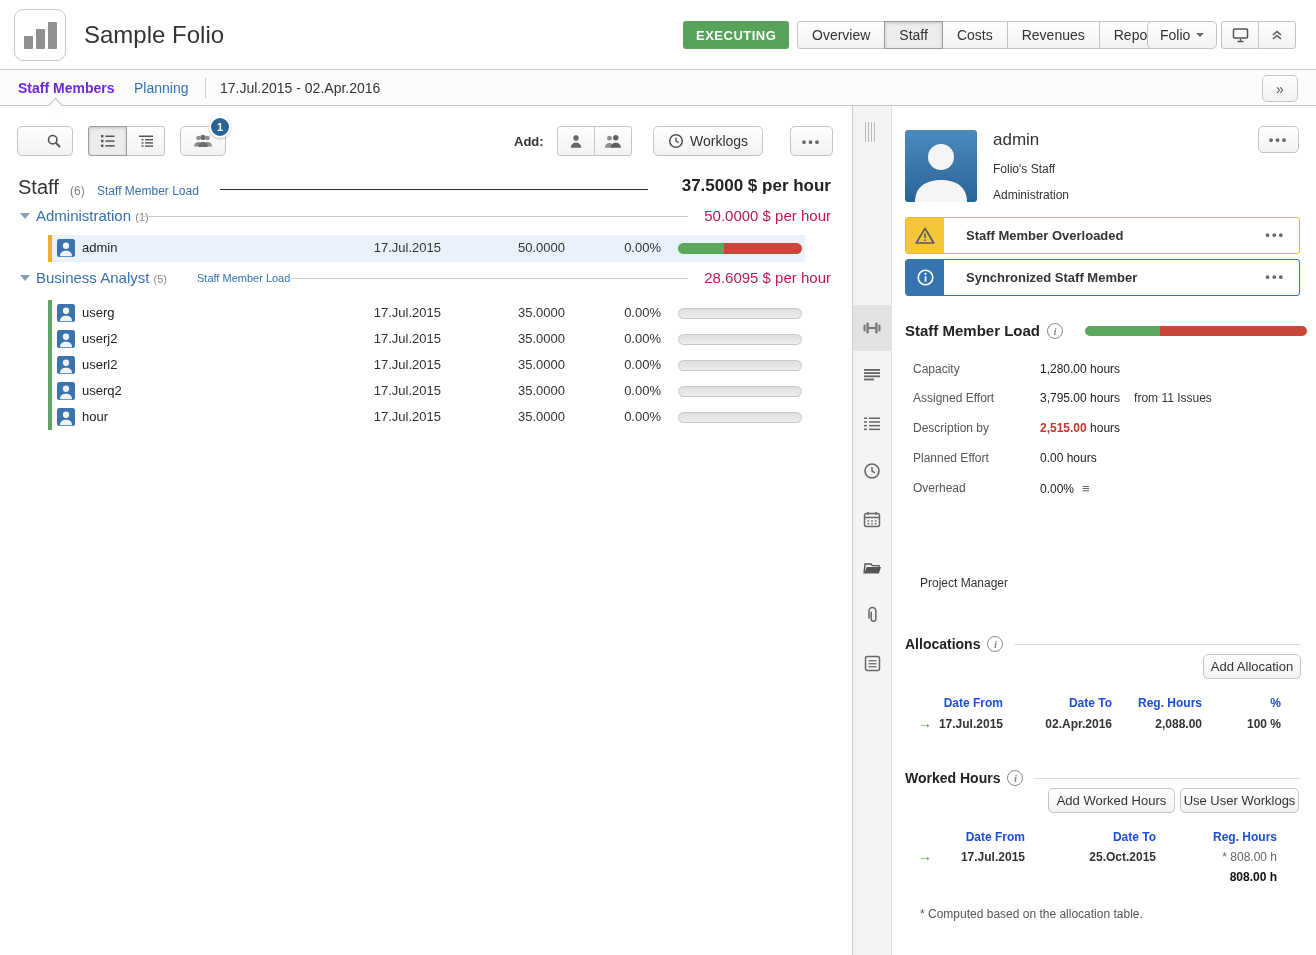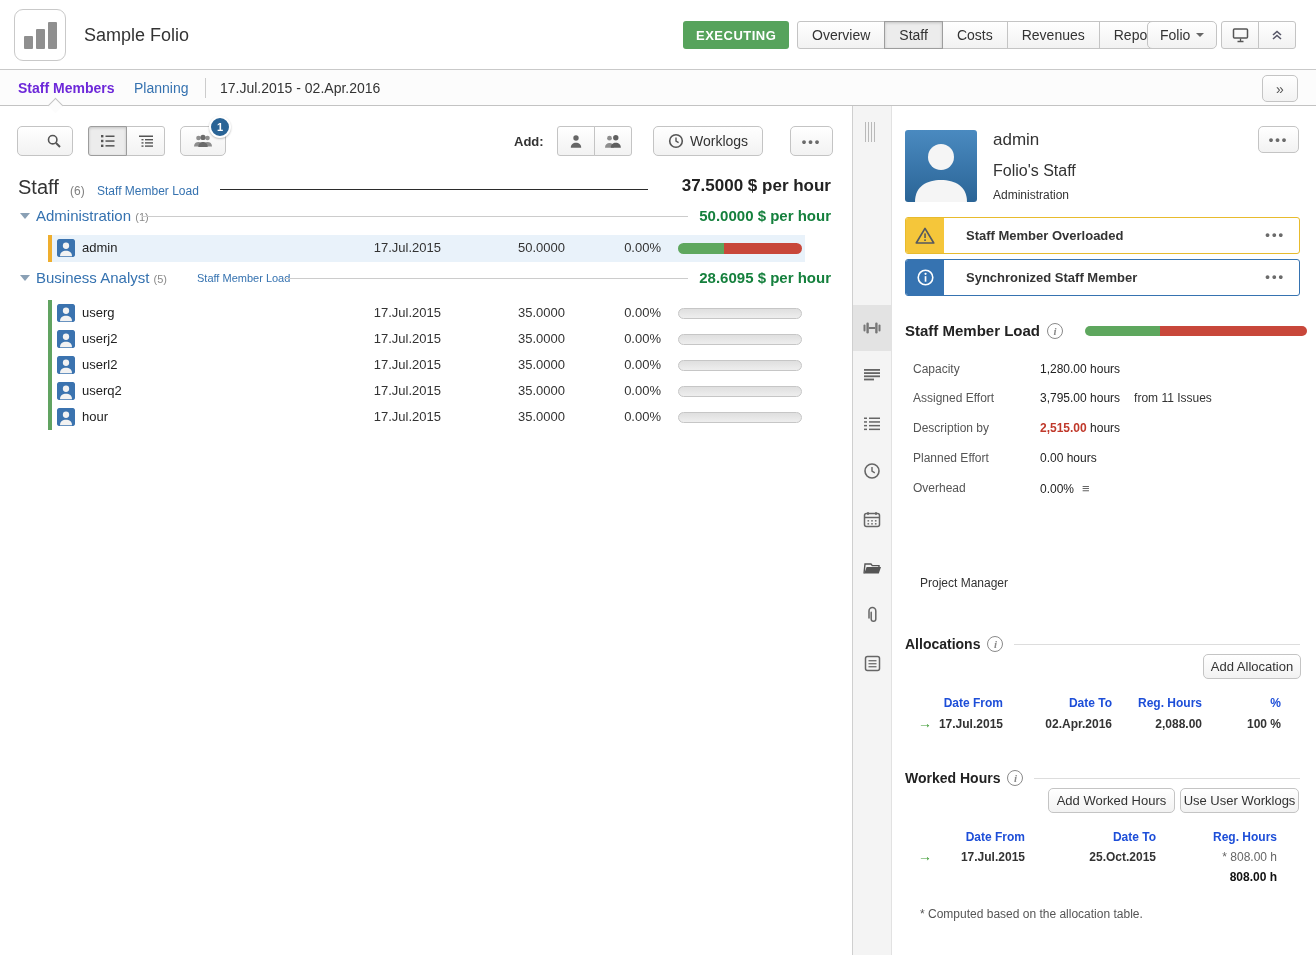--- a/index.html
+++ b/index.html
@@ -19,21 +19,21 @@
   .seg .btn { border-radius:0; margin-left:-1px; }
   .seg .btn:first-child { border-radius:3px 0 0 3px; margin-left:0; }
   .seg .btn:last-child { border-radius:0 3px 3px 0; }
   .btn.active { background:#ececec; border-color:#9d9d9d; box-shadow:inset 0 1px 3px rgba(0,0,0,.18); position:relative; z-index:2; }
   .caret-down { width:0; height:0; border-left:4px solid transparent; border-right:4px solid transparent; border-top:4px solid #666; display:inline-block; }
 
   
   #header { position:absolute; left:0; top:0; width:1316px; height:70px; background:#fff; border-bottom:1px solid #c9c9c9; }
   #logo { position:absolute; left:14px; top:9px; width:52px; height:52px; border:1px solid #c9c9c9; border-radius:9px; display:flex; align-items:flex-end; justify-content:center; gap:3px; padding-bottom:11px; background:#fff; }
   #logo .bar { width:9px; background:#8f8f8f; border-radius:1px; }
-  #app-title { position:absolute; left:84px; top:0; height:70px; display:flex; align-items:center; font-size:18px; color:#333; }
+  #app-title { position:absolute; left:84px; top:0; height:70px; display:flex; align-items:center; font-size:24px; color:#333; }
   #status-badge { position:absolute; left:683px; top:21px; height:28px; padding:0 13px; background:#57a35c; color:#fff; font-weight:bold; font-size:13px; letter-spacing:.5px; border-radius:3px; display:flex; align-items:center; }
   #nav-tabs { position:absolute; left:797px; top:21px; height:28px; }
   #nav-tabs .btn { height:28px; padding:0 14px; font-size:14px; }
   #folio-btn { position:absolute; left:1147px; top:21px; height:28px; padding:0 12px; font-size:14px; }
   #hdr-iconbtns { position:absolute; left:1221px; top:21px; height:28px; }
   #hdr-iconbtns .btn { width:38px; height:28px; }
 
   
   #subheader { position:absolute; left:0; top:70px; width:1316px; height:36px; background:#fcfcfc; border-bottom:1px solid #c3c3c3; }
   #sm-tab { position:absolute; left:18px; top:0; height:36px; display:flex; align-items:center; font-size:14px; font-weight:bold; color:#6d28d9; }
@@ -62,21 +62,21 @@
   #staff-count { position:absolute; left:52px; top:8px; font-size:12px; color:#808080; }
   #staff-load-link { position:absolute; left:79px; top:8px; font-size:12px; color:#3572b0; cursor:pointer; }
   #staff-rule { position:absolute; left:202px; top:13px; width:428px; height:0; border-top:1px solid #2b2b2b; }
   #staff-rate { position:absolute; right:3px; top:0; font-size:17px; font-weight:bold; color:#222; }
 
   .group-header { position:absolute; left:18px; width:816px; height:18px; }
   .group-tri { position:absolute; left:2px; top:6px; width:0; height:0; border-left:5px solid transparent; border-right:5px solid transparent; border-top:6px solid #8aa0b5; }
   .group-name { position:absolute; left:18px; top:0; font-size:15px; color:#3572b0; cursor:pointer; }
   .group-count { font-size:11px; color:#8a8a8a; }
   .group-rule { position:absolute; top:9px; height:0; border-top:1px solid #ccc; }
-  .group-rate { position:absolute; right:3px; top:0; font-size:15px; font-weight:bold; color:#15803d; }
+  .group-rate { position:absolute; right:3px; top:0; font-size:15px; font-weight:normal; color:#be185d; }
   .group-load-link { position:absolute; top:3px; font-size:11px; color:#3572b0; cursor:pointer; }
 
   .member-row { position:absolute; left:48px; width:757px; height:26px; }
   .member-row.selected { background:#e9f2fa; }
   .member-row .edge { position:absolute; left:0; top:0; width:4px; height:100%; }
   .member-row .avatar-s { position:absolute; left:9px; top:4px; width:18px; height:18px; border-radius:2px; overflow:hidden; }
   .member-row .m-name { position:absolute; left:34px; top:5px; font-size:13px; color:#222; }
   .member-row .m-date { position:absolute; right:364px; top:5px; font-size:13px; color:#333; }
   .member-row .m-rate { position:absolute; right:240px; top:5px; font-size:13px; color:#333; }
   .member-row .m-pct  { position:absolute; right:144px; top:5px; font-size:13px; color:#333; }
@@ -91,21 +91,21 @@
   #drag-handle i { width:1px; height:20px; background:#b9b9b9; }
   .strip-btn { position:absolute; left:0; width:38px; height:46px; display:flex; align-items:center; justify-content:center; cursor:pointer; }
   .strip-btn.sel { background:#e3e3e3; }
 
   
   #detail { position:absolute; left:894px; top:106px; width:422px; height:849px; background:#fff; }
   
   #detail-inner { position:absolute; left:-3px; top:0; width:425px; height:849px; }
   #d-avatar { position:absolute; left:14px; top:24px; width:72px; height:72px; border-radius:3px; overflow:hidden; }
   #d-name { position:absolute; left:102px; top:24px; font-size:17px; color:#333; }
-  #d-sub1 { position:absolute; left:102px; top:56px; font-size:16px; }
+  #d-sub1 { position:absolute; left:102px; top:56px; font-size:12px; }
   #d-sub2 { position:absolute; left:102px; top:82px; font-size:12px; }
   #d-more { position:absolute; right:17px; top:20px; width:41px; height:27px; }
 
   .alert { position:absolute; left:14px; right:16px; height:37px; border-radius:3px; background:#fff; }
   .alert .icon-cell { position:absolute; left:0; top:0; bottom:0; width:38px; display:flex; align-items:center; justify-content:center; border-radius:2px 0 0 2px; }
   .alert .a-label { position:absolute; left:60px; top:10px; font-size:13px; font-weight:bold; color:#333; }
   .alert .a-dots { position:absolute; right:14px; top:9px; cursor:pointer; }
   #alert-warning { top:111px; border:1px solid #e8bb2d; }
   #alert-warning .icon-cell { background:#f5c63a; }
   #alert-info { top:153px; border:1px solid #3673b1; }

